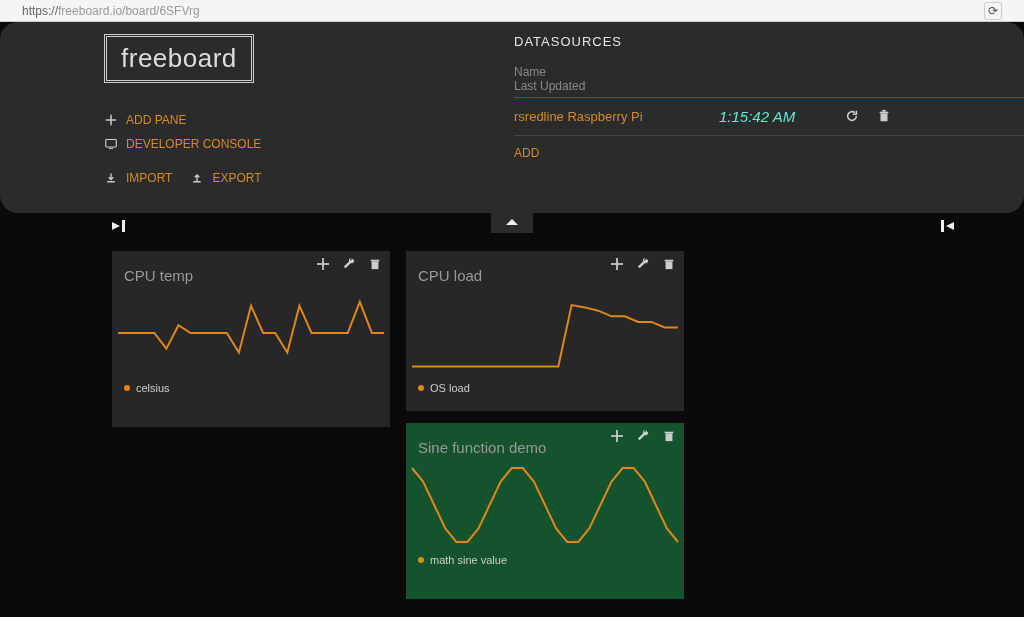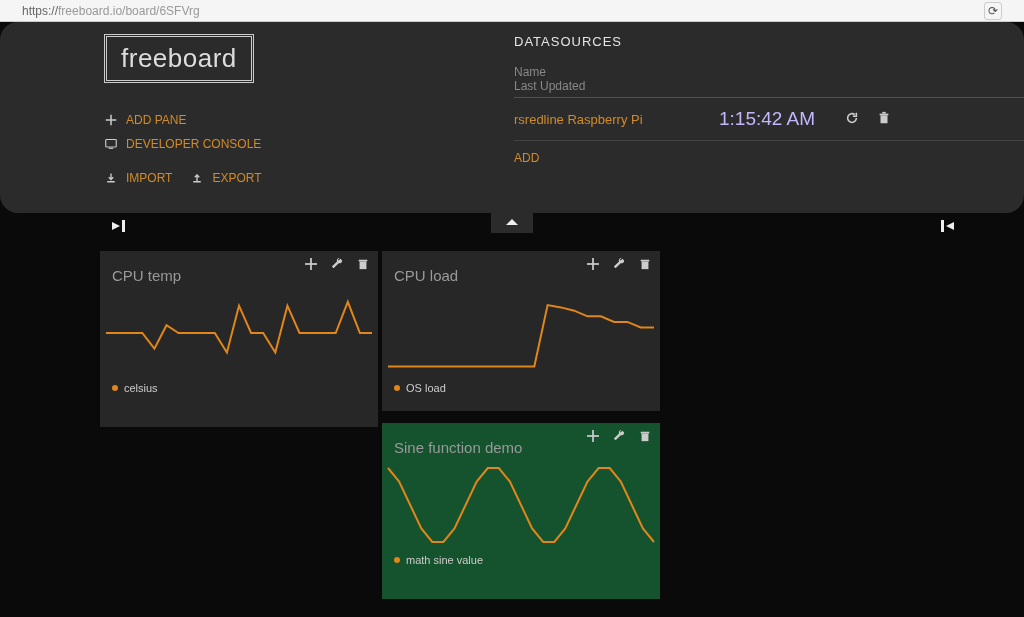--- a/index.html
+++ b/index.html
@@ -19,32 +19,32 @@
 .menu-item { display: flex; align-items: center; font-size: 12px; color: #d28b26; margin: 10px 0; cursor: pointer; }
 .menu-item .micon { width: 14px; height: 14px; margin-right: 8px; color:#ccc; display:inline-flex;align-items:center;justify-content:center; }
 .menu-row { display:flex; gap:18px; }
 
 .header-right { margin-left: 110px; flex:1; }
 .ds-title { font-size: 13px; letter-spacing: 1px; color: #e5e5e5; font-weight:normal; margin-bottom: 16px; }
 .ds-head { display: flex; font-size: 12px; color: #888; flex-direction: column; }
 .ds-head .col1 { width: 205px; }
 .ds-row { display: flex; align-items: center; padding: 10px 0; border-bottom: 1px solid #444; border-top: 1px solid #0369a1; margin-top:4px; }
 .ds-name { width: 205px; color: #d28b26; font-size: 13px; }
-.ds-time { width: 110px; color: #c4b5fd; font-size: 19px; }
+.ds-time { width: 110px; color: #5eead4; font-size: 15px; font-style: italic; }
 .ds-icon { width: 16px; height: 16px; margin-left: 16px; color:#ccc; cursor:pointer; }
 .ds-add { margin-top: 10px; color: #d28b26; font-size: 12px; cursor:pointer; }
 
 
 .toolrow { position: relative; height: 30px; }
 .toolrow .left-t { position:absolute; left:108px; top:6px; color:#eee; cursor:pointer; }
 .toolrow .right-t { position:absolute; right:66px; top:6px; color:#eee; cursor:pointer; }
 .toolrow .collapse { position:absolute; left:50%; transform:translateX(-50%); top:0; background:#2b2b2b; padding:4px 14px 6px; color:#eee; cursor:pointer; }
 
 
-.dash { padding: 8px 60px 0 100px; display:flex; gap:4px; }
+.dash { padding: 8px 60px 0 100px; display:flex; gap:16px;margin-left:12px; }
 .col { display:flex; flex-direction:column; gap:12px; }
 .pane { background: #272727; width: 278px; position:relative; }
 .pane-tools { position:absolute; top:6px; right:8px; display:flex; gap:12px; }
 .pane-tools .pt { width:14px;height:14px;color:#ccc;cursor:pointer;display:flex;align-items:center;justify-content:center; }
 .pane-title { color:#999; font-size:15px; padding:16px 12px 4px; }
 .chart { height: 90px; position:relative; }
 .chart svg { width:100%; height:100%; }
 .legend { padding:4px 12px 10px; font-size:11px; color:#ccc; display:flex;align-items:center; gap:6px; }
 .legend .dot { width:6px;height:6px;background:#e0861a;border-radius:50%; }
 

